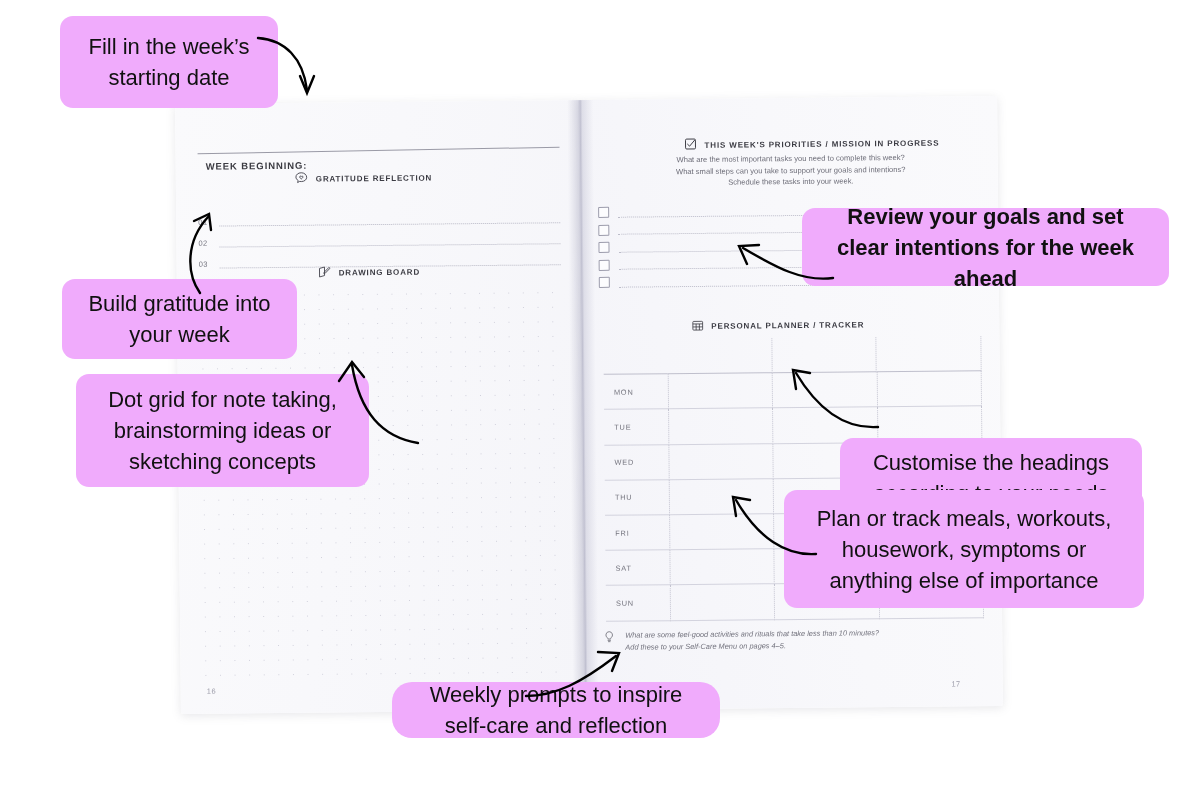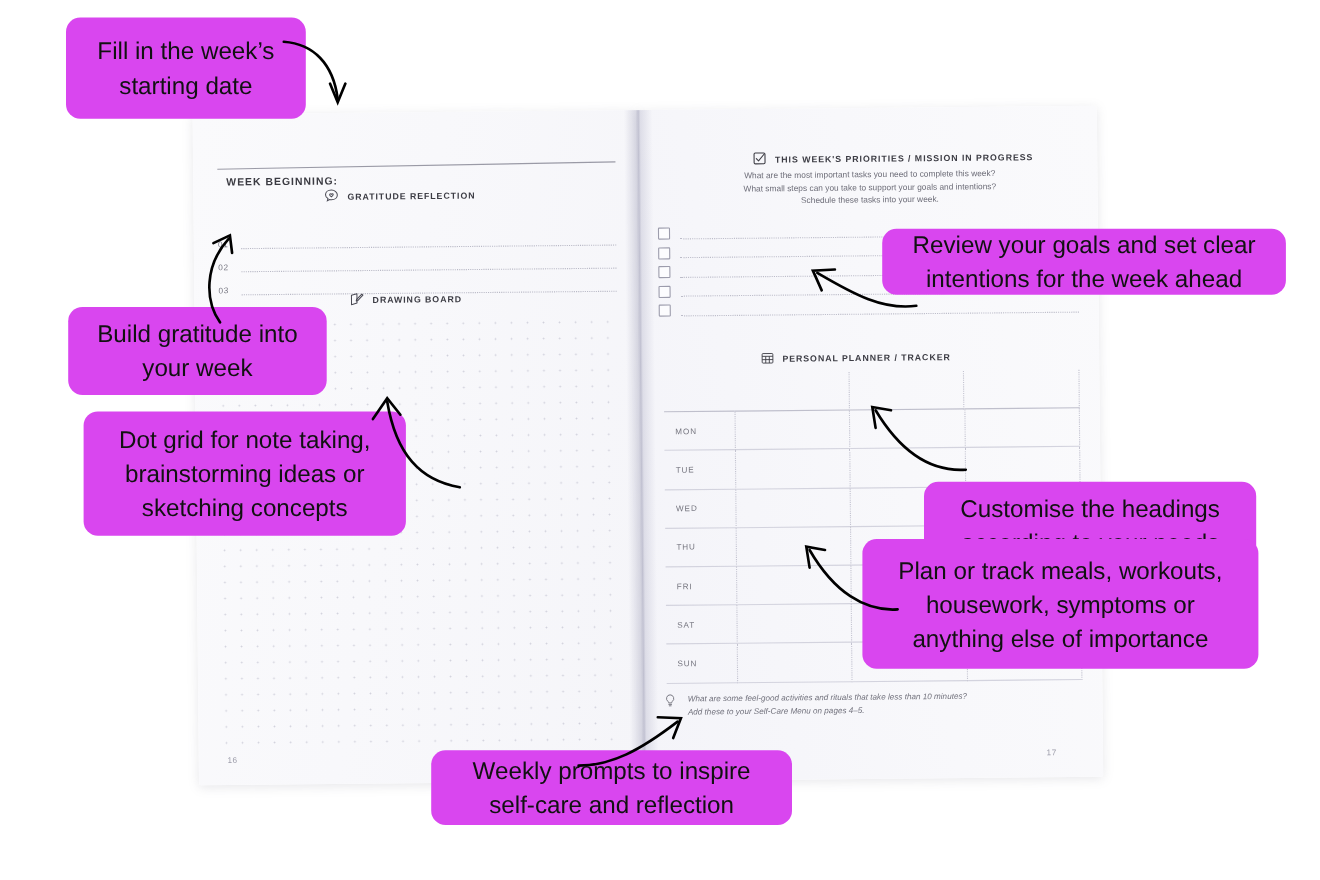--- a/index.html
+++ b/index.html
@@ -74,21 +74,21 @@
     font-size:7.4px;letter-spacing:.8px;color:#75757f;
   }
   .hdrrow .daycell{border:none;border-bottom:1px solid #bfbfcc;}
   .hdrrow .tcell{border-bottom:1px solid #bfbfcc;}
   .bulb-block{
     position:absolute;left:18px;top:530px;width:370px;display:flex;gap:9px;align-items:flex-start;
   }
   .bulb-text{font-size:7.4px;line-height:11.5px;color:#72727d;font-style:italic;}
   
   .callout{
-    position:absolute;background:#d946ef;border-radius:13px;
+    position:absolute;background:#f0abfc;border-radius:13px;
     color:#111;text-align:center;z-index:20;
     display:flex;align-items:center;justify-content:center;
     font-size:22px;line-height:31px;padding:11px 20px;box-sizing:border-box;
   }
   svg.arrow{position:absolute;z-index:21;overflow:visible;pointer-events:none;}
   svg.arrow path{fill:none;stroke:#000;stroke-width:2.4;stroke-linecap:round;}
 </style>
 </head>
 <body>
 
@@ -294,19 +294,19 @@
   <path d="M6 56 C 36 56, 62 42, 96 16"></path>
   <path d="M78 12 L99 13 L92 31"></path>
 </svg>
 
 <div class="callout" id="co-week" style="left:60px;top:16px;width:218px;height:92px;">Fill in the week’s starting date</div>
 
 <div class="callout" id="co-grat" style="left:62px;top:279px;width:235px;height:80px;">Build gratitude into your week</div>
 
 <div class="callout" id="co-dot" style="left:76px;top:374px;width:293px;height:113px;">Dot grid for note taking, brainstorming ideas or sketching concepts</div>
 
-<div class="callout" id="co-prio" style="left:802px;top:208px;width:367px;height:60px;">Review your goals and set clear intentions for the week ahead</div>
+<div class="callout" id="co-prio" style="left:802px;top:208px;width:367px;height:78px;font-weight:bold;">Review your goals and set clear intentions for the week ahead</div>
 
 <div class="callout" id="co-head" style="left:840px;top:393px;width:302px;height:80px;margin-top:45px;">Customise the headings according to your needs</div>
 
 <div class="callout" id="co-track" style="left:784px;top:490px;width:360px;height:118px;">Plan or track meals, workouts, housework, symptoms or anything else of importance</div>
 
-<div class="callout" id="co-prompt" style="left:392px;top:682px;width:328px;height:68px;">Weekly prompts to inspire self-care and reflection</div>
+<div class="callout" id="co-prompt" style="left:392px;top:682px;width:328px;height:56px;border-radius:20px;">Weekly prompts to inspire self-care and reflection</div>
 
 </body></html>

